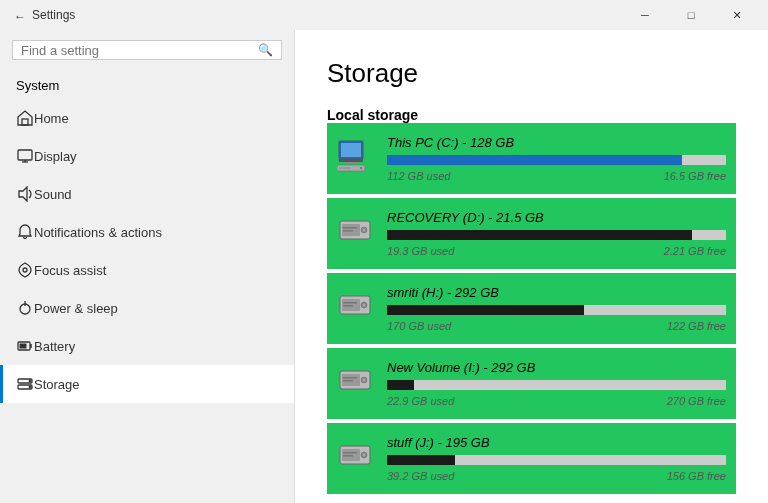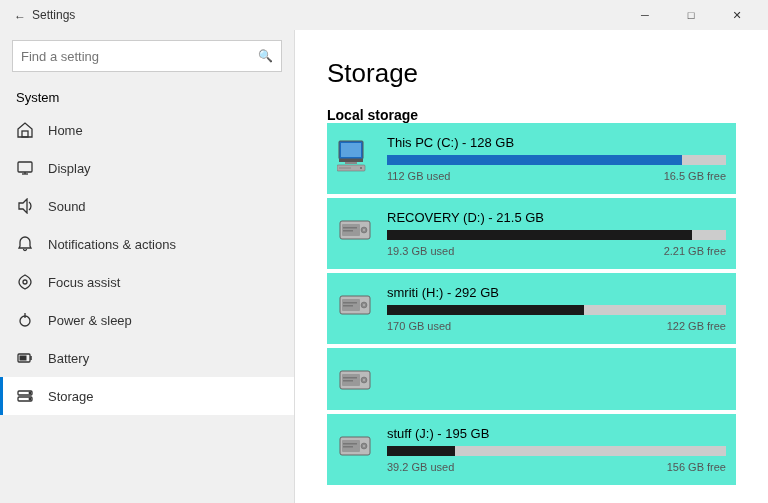--- a/index.html
+++ b/index.html
@@ -68,21 +68,21 @@
       flex-direction: column;
       border-right: 1px solid #ddd;
       overflow-y: auto;
     }
     .sidebar-search {
       margin: 10px 12px;
       display: flex;
       align-items: center;
       border: 1px solid #ccc;
       background: #fff;
-      height: 32px;
+      height: 20px;
       padding: 0 8px;
     }
     .sidebar-search input {
       border: none;
       outline: none;
       font-size: 13px;
       flex: 1;
       background: transparent;
       color: #555;
     }
@@ -96,21 +96,20 @@
       padding: 8px 16px 6px 16px;
       color: #000;
     }
     .sidebar-item {
       display: flex;
       align-items: center;
       padding: 10px 16px;
       cursor: pointer;
       font-size: 13px;
       color: #333;
-      gap: 14px;
     }
     .sidebar-item.active {
       background: #fff;
       border-left: 3px solid #0078d4;
       padding-left: 13px;
     }
     .sidebar-item-icon {
       width: 18px;
       height: 18px;
       display: flex;
@@ -141,24 +140,25 @@
       font-weight: 600;
       color: #000;
     }
 
     
     .storage-list { display: flex; flex-direction: column; gap: 0; }
     .storage-item {
       display: flex;
       align-items: flex-start;
       padding: 12px 10px;
-      background: #5eead4;
+      background: #22c55e;
       margin-bottom: 4px;
       gap: 14px;
       cursor: pointer;
+      font-style: italic;
     }
     .drive-icon {
       width: 36px;
       height: 36px;
       flex-shrink: 0;
       display: flex;
       align-items: center;
       justify-content: center;
       margin-top: 2px;
     }
@@ -376,20 +376,30 @@
       <div class="drive-icon">
             <svg width="32" height="28" viewBox="0 0 32 28" fill="none" xmlns="http://www.w3.org/2000/svg">
         <rect x="1" y="5" width="30" height="18" rx="2" fill="#bbb" stroke="#666" stroke-width="1"></rect>
         <rect x="3" y="8" width="18" height="12" rx="1" fill="#999"></rect>
         <circle cx="25" cy="14" r="3" fill="#888" stroke="#666" stroke-width="0.5"></circle>
         <circle cx="25" cy="14" r="1.2" fill="#aaa"></circle>
         <rect x="4" y="11" width="14" height="1.5" fill="#777"></rect>
         <rect x="4" y="14" width="10" height="1.5" fill="#777"></rect>
       </svg>
           </div>
+      <div class="drive-info">
+        <div class="drive-name">New Volume (I:) - 292 GB</div>
+        <div class="drive-bar-bg">
+          <div class="drive-bar-fill" style="width:8%"></div>
+        </div>
+        <div class="drive-stats">
+          <span>22.9 GB used</span>
+          <span>270 GB free</span>
+        </div>
+      </div>
     </div>
         <div class="storage-item">
       <div class="drive-icon">
             <svg width="32" height="28" viewBox="0 0 32 28" fill="none" xmlns="http://www.w3.org/2000/svg">
         <rect x="1" y="5" width="30" height="18" rx="2" fill="#bbb" stroke="#666" stroke-width="1"></rect>
         <rect x="3" y="8" width="18" height="12" rx="1" fill="#999"></rect>
         <circle cx="25" cy="14" r="3" fill="#888" stroke="#666" stroke-width="0.5"></circle>
         <circle cx="25" cy="14" r="1.2" fill="#aaa"></circle>
         <rect x="4" y="11" width="14" height="1.5" fill="#777"></rect>
         <rect x="4" y="14" width="10" height="1.5" fill="#777"></rect>

